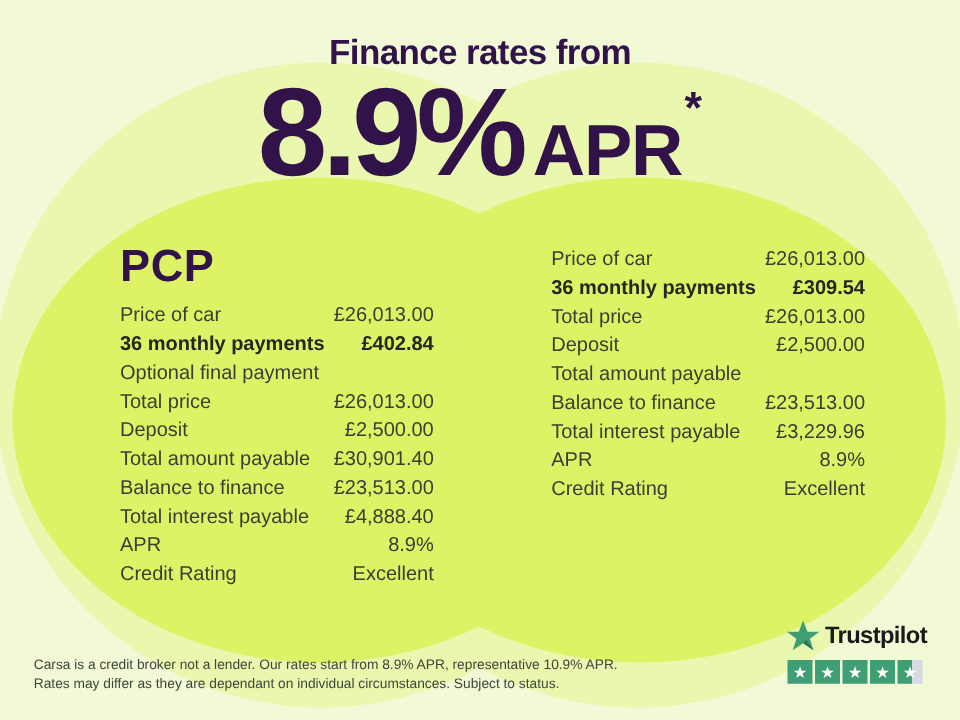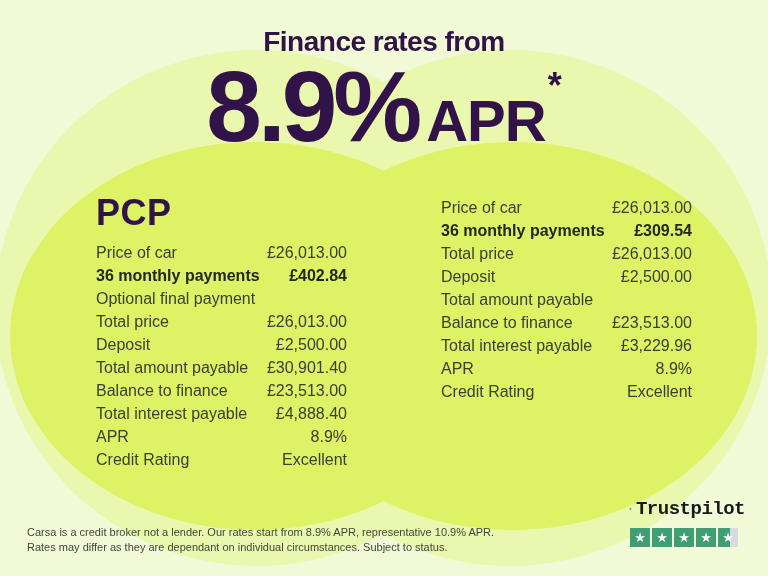--- a/index.html
+++ b/index.html
@@ -59,21 +59,21 @@
   .row .lbl{white-space:nowrap;}
   .row .val{white-space:nowrap;text-align:right;}
   .row.bold{font-weight:700;color:var(--table-text-bold);}
 
   .disclaimer{
     position:absolute;left:27px;top:525px;width:580px;
     font-size:11px;line-height:14.5px;color:var(--disclaimer-text);
   }
 
   .trustpilot{position:absolute;left:629px;top:496px;width:116px;}
-  .tp-logo{display:flex;align-items:center;gap:4px;font-family:Liberation Mono, monospace;}
+  .tp-logo{display:flex;align-items:center;gap:4px;}
   .tp-logo svg{display:block;}
   .tp-mark-main{fill:var(--trustpilot-green);}
   .tp-mark-shade{fill:var(--trustpilot-green-dark);}
   .tp-brand{
     font-size:19px;font-weight:700;letter-spacing:-0.5px;
     color:var(--trustpilot-text);
   }
   .tp-stars{display:flex;gap:2px;margin-top:6px;margin-left:1px;}
   .tp-box{
     width:20px;height:19px;display:flex;align-items:center;justify-content:center;

